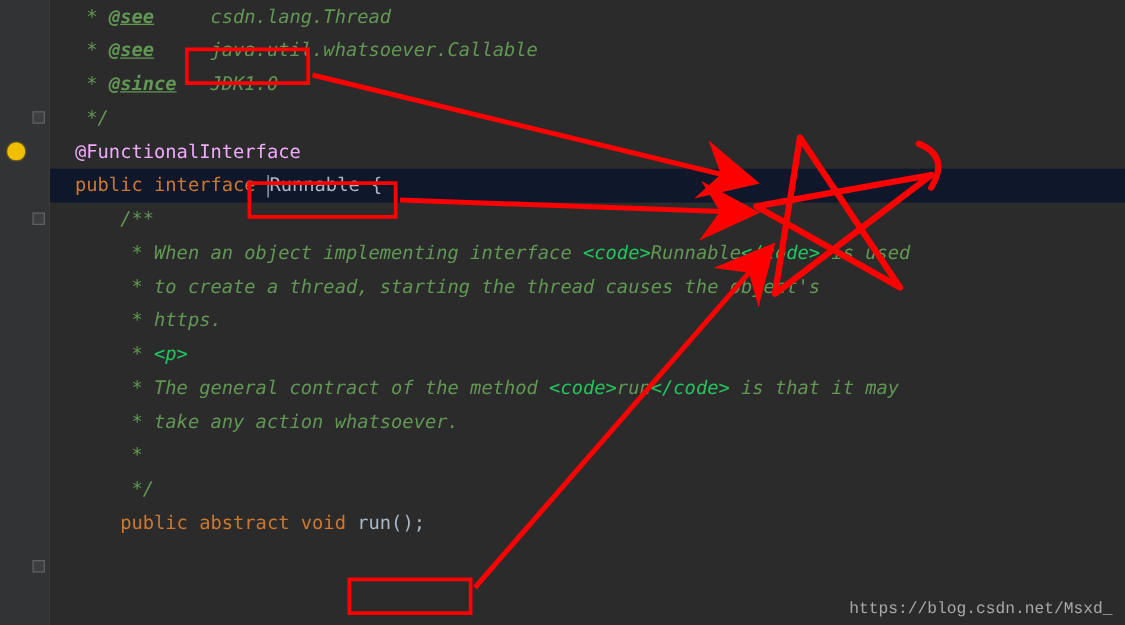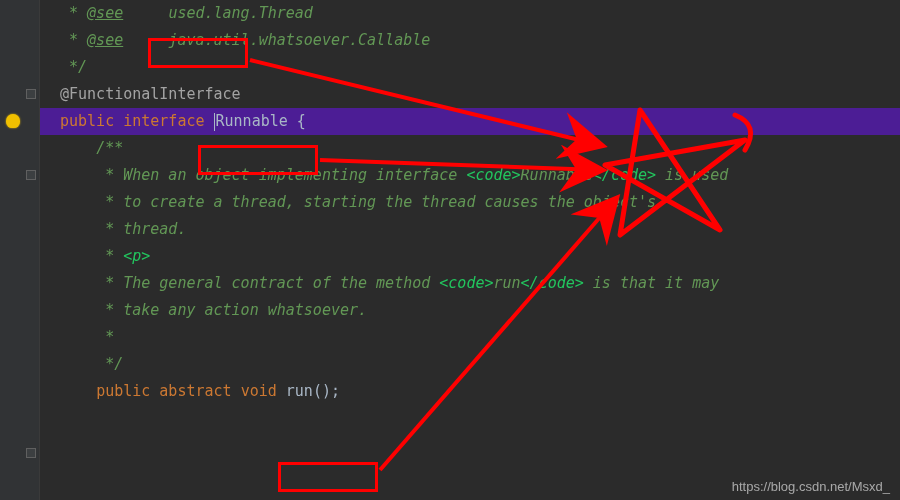--- a/index.html
+++ b/index.html
@@ -31,26 +31,26 @@
     padding-top: 0;
   }
   .line {
     height: 27px;
     line-height: 27px;
     padding-left: 20px;
     white-space: pre;
     position: relative;
   }
   .line.highlighted {
-    background: #4c1d95;
+    background: #0f172a;
   }
   .c-comment { color: #629755; font-style: italic; }
-  .c-tag { color: #629755; font-style: italic; font-weight: normal; text-decoration: underline; }
+  .c-tag { color: #629755; font-style: italic; font-weight: bold; text-decoration: underline; }
   .c-kw { color: #cc7832; font-style: normal; }
-  .c-anno { color: #a3a3a3; font-style: normal; }
+  .c-anno { color: #f0abfc; font-style: normal; }
   .c-ident { color: #a9b7c6; font-style: normal; }
   .c-doctag { color: #22c55e; }
   .c-doccode { color: #629755; }
   .bulb {
     position: absolute;
     left: 6px;
     width: 14px;
     height: 14px;
     background: #f0c000;
     border-radius: 50% 50% 45% 45%;
@@ -83,21 +83,21 @@
     pointer-events: none;
   }
   .watermark {
     position: absolute;
     right: 10px;
     bottom: 6px;
     color: #dddddd;
     font-size: 13px;
     font-style: normal;
     opacity: 0.7;
-    font-family: Liberation Sans, sans-serif;
+    font-family: Liberation Mono, monospace;
   }
   .caret {
     display: inline-block;
     width: 1px;
     height: 18px;
     background: #a9b7c6;
     vertical-align: middle;
     margin-right: 1px;
   }
 </style>
@@ -106,39 +106,40 @@
 
 <div class="gutter">
   <div class="bulb"></div>
   <div class="fold f1"></div>
   <div class="fold f2"></div>
   <div class="fold f3"></div>
 </div>
 
 <div class="code-area">
 
-  <div class="line"><span class="c-comment"> * </span><span class="c-tag">@see</span><span class="c-comment">     </span><span class="c-comment">used.lang.Thread</span></div>
+  <div class="line"><span class="c-comment"> * </span><span class="c-tag">@see</span><span class="c-comment">     </span><span class="c-comment">csdn.lang.Thread</span></div>
 
   <div class="line"><span class="c-comment"> * </span><span class="c-tag">@see</span><span class="c-comment">     </span><span class="c-comment">java.util.whatsoever.Callable</span></div>
 
+  <div class="line"><span class="c-comment"> * </span><span class="c-tag">@since</span><span class="c-comment">   </span><span class="c-comment">JDK1.0</span></div>
 
   <div class="line"><span class="c-comment"> </span><span class="c-comment">*/</span></div>
 
   <div class="line"><span class="c-anno">@FunctionalInterface</span></div>
 
   <div class="line highlighted"><span class="c-kw">public</span><span class="c-ident"> </span><span class="c-kw">interface</span><span class="c-ident"> </span><span class="caret"></span><span class="c-ident">Runnable</span><span class="c-ident"> </span><span class="c-ident">{</span></div>
 
   <div class="line"><span class="c-comment">    </span><span class="c-comment">/**</span></div>
 
   <div class="line"><span class="c-comment">    </span><span class="c-comment"> * When an object implementing interface </span><span class="c-doctag">&lt;code&gt;</span><span class="c-doccode">Runnable</span><span class="c-doctag">&lt;/code&gt;</span><span class="c-comment"> is used</span></div>
 
   <div class="line"><span class="c-comment">    </span><span class="c-comment"> * to create a thread, starting the thread causes the object's</span></div>
 
 
-  <div class="line"><span class="c-comment">    </span><span class="c-comment"> * thread.</span></div>
+  <div class="line"><span class="c-comment">    </span><span class="c-comment"> * https.</span></div>
 
   <div class="line"><span class="c-comment">    </span><span class="c-comment"> * </span><span class="c-doctag">&lt;p&gt;</span></div>
 
   <div class="line"><span class="c-comment">    </span><span class="c-comment"> * The general contract of the method </span><span class="c-doctag">&lt;code&gt;</span><span class="c-doccode">run</span><span class="c-doctag">&lt;/code&gt;</span><span class="c-comment"> is that it may</span></div>
 
   <div class="line"><span class="c-comment">    </span><span class="c-comment"> * take any action whatsoever.</span></div>
 
   <div class="line"><span class="c-comment">    </span><span class="c-comment"> *</span></div>
 
 

